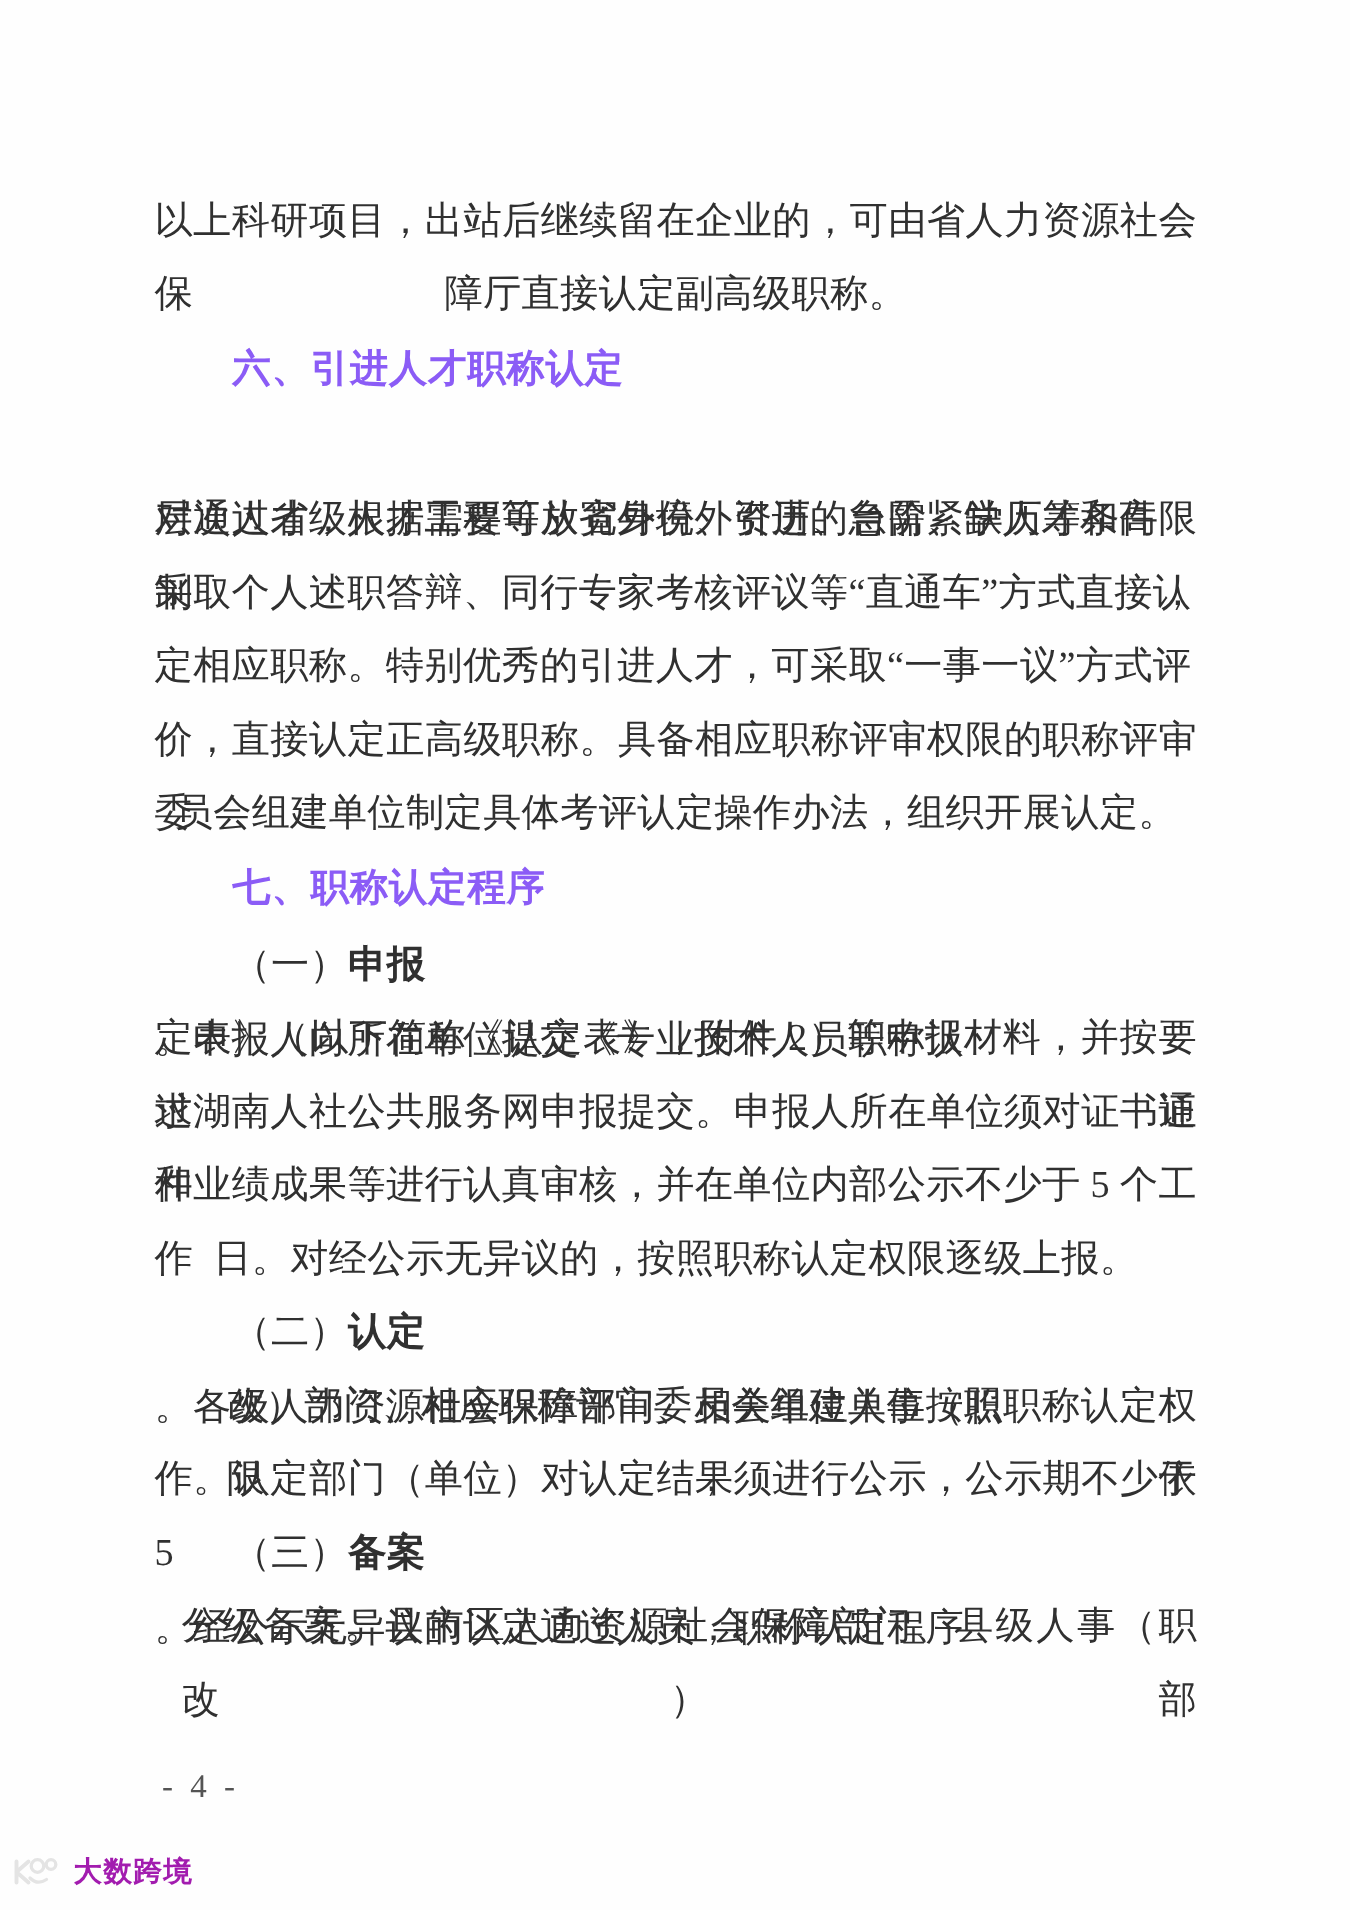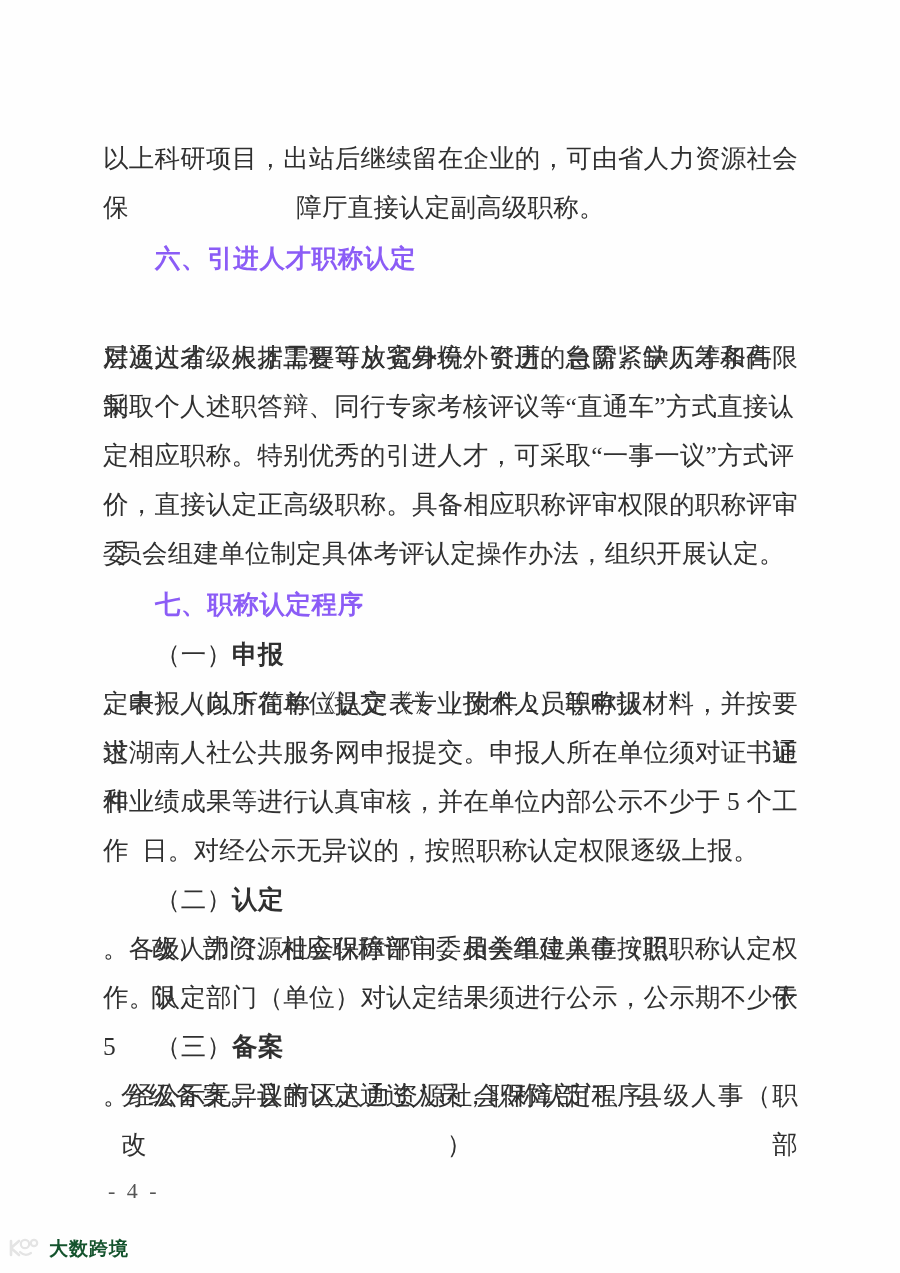--- a/index.html
+++ b/index.html
@@ -21,21 +21,21 @@
     left: 0;
     top: 0;
     width: 900px;
     height: 1273px;
     background: #fefefe;
   }
 
   .doc-body {
     position: absolute;
     left: 103px;
-    top: 134px;
+    top: 122px;
     width: 695px;
   }
 
   
   .para {
     margin: 0;
     padding: 0;
   }
   .line {
     display: block;
@@ -105,21 +105,21 @@
     pointer-events: none;
   }
   .watermark .wm-logo {
     width: 34px;
     height: 24px;
     display: block;
   }
   .watermark .wm-text {
     font-size: 19px;
     font-weight: bold;
-    color: #14532d;
+    color: #a21caf;
     letter-spacing: 1px;
     font-family: "Liberation Sans", "DejaVu Sans", sans-serif;
     line-height: 1;
   }
 </style>
 </head>
 <body>
 
 <div class="page">
 

